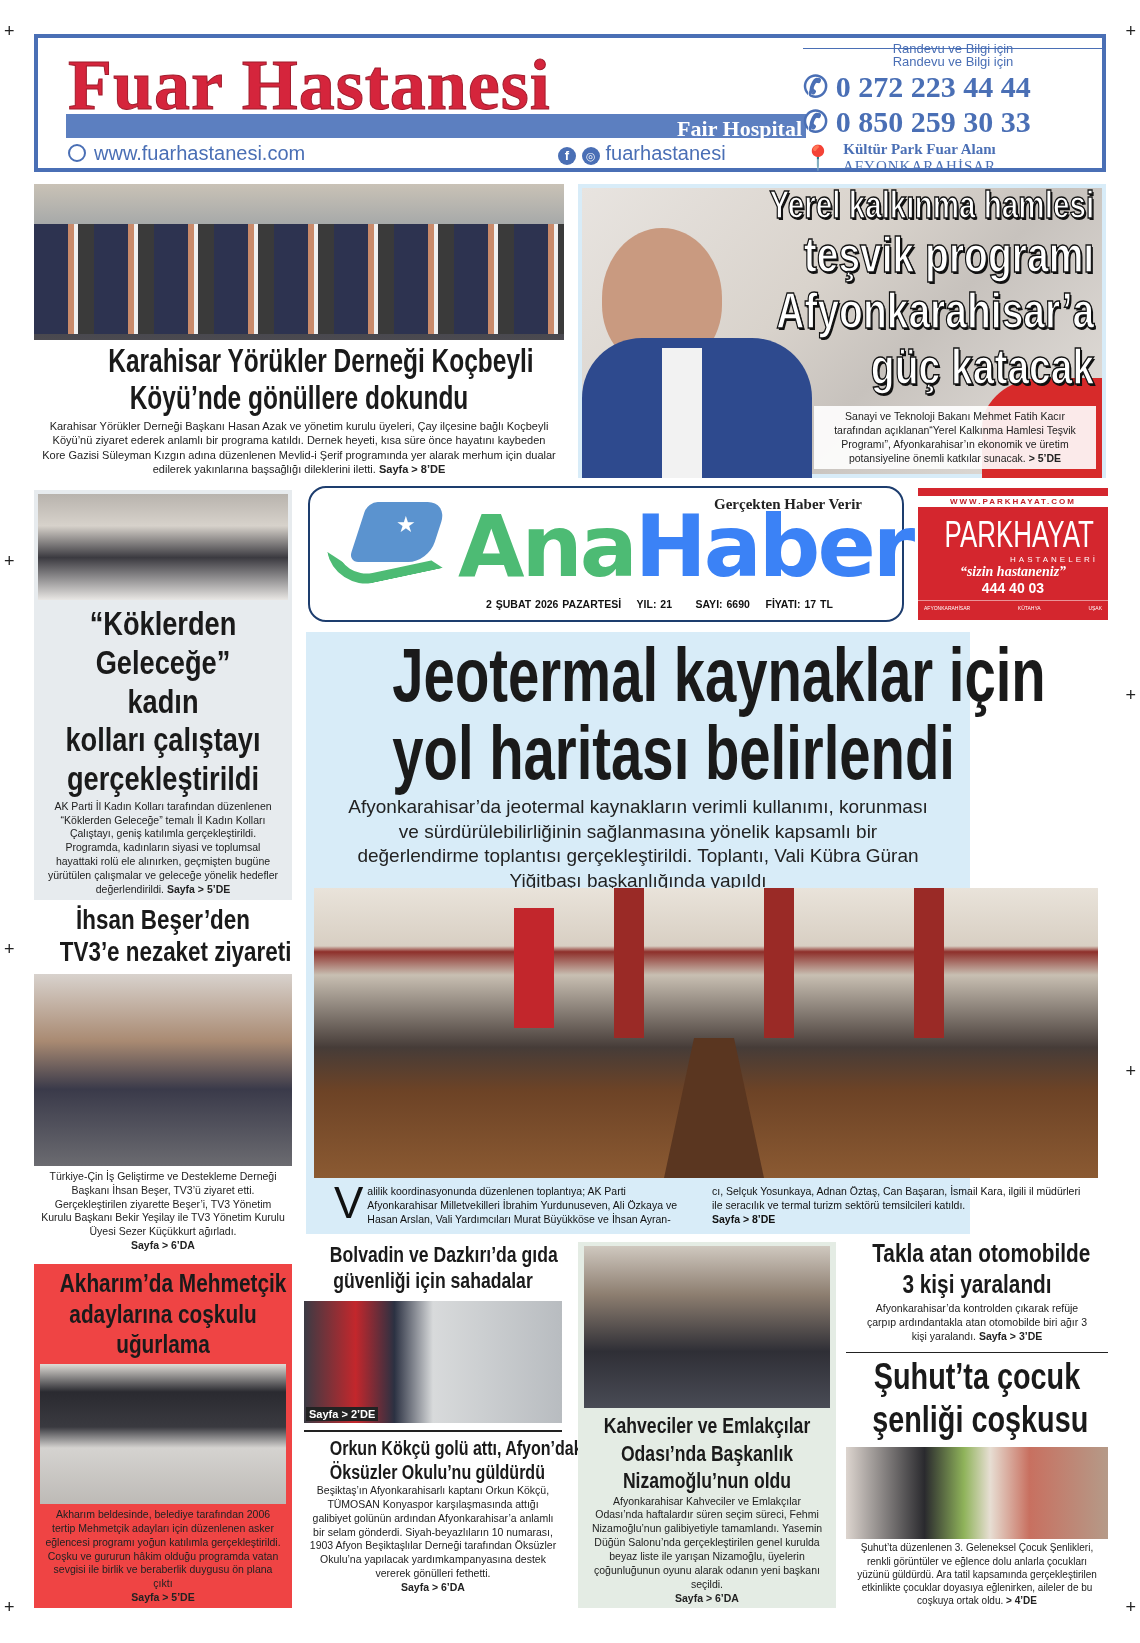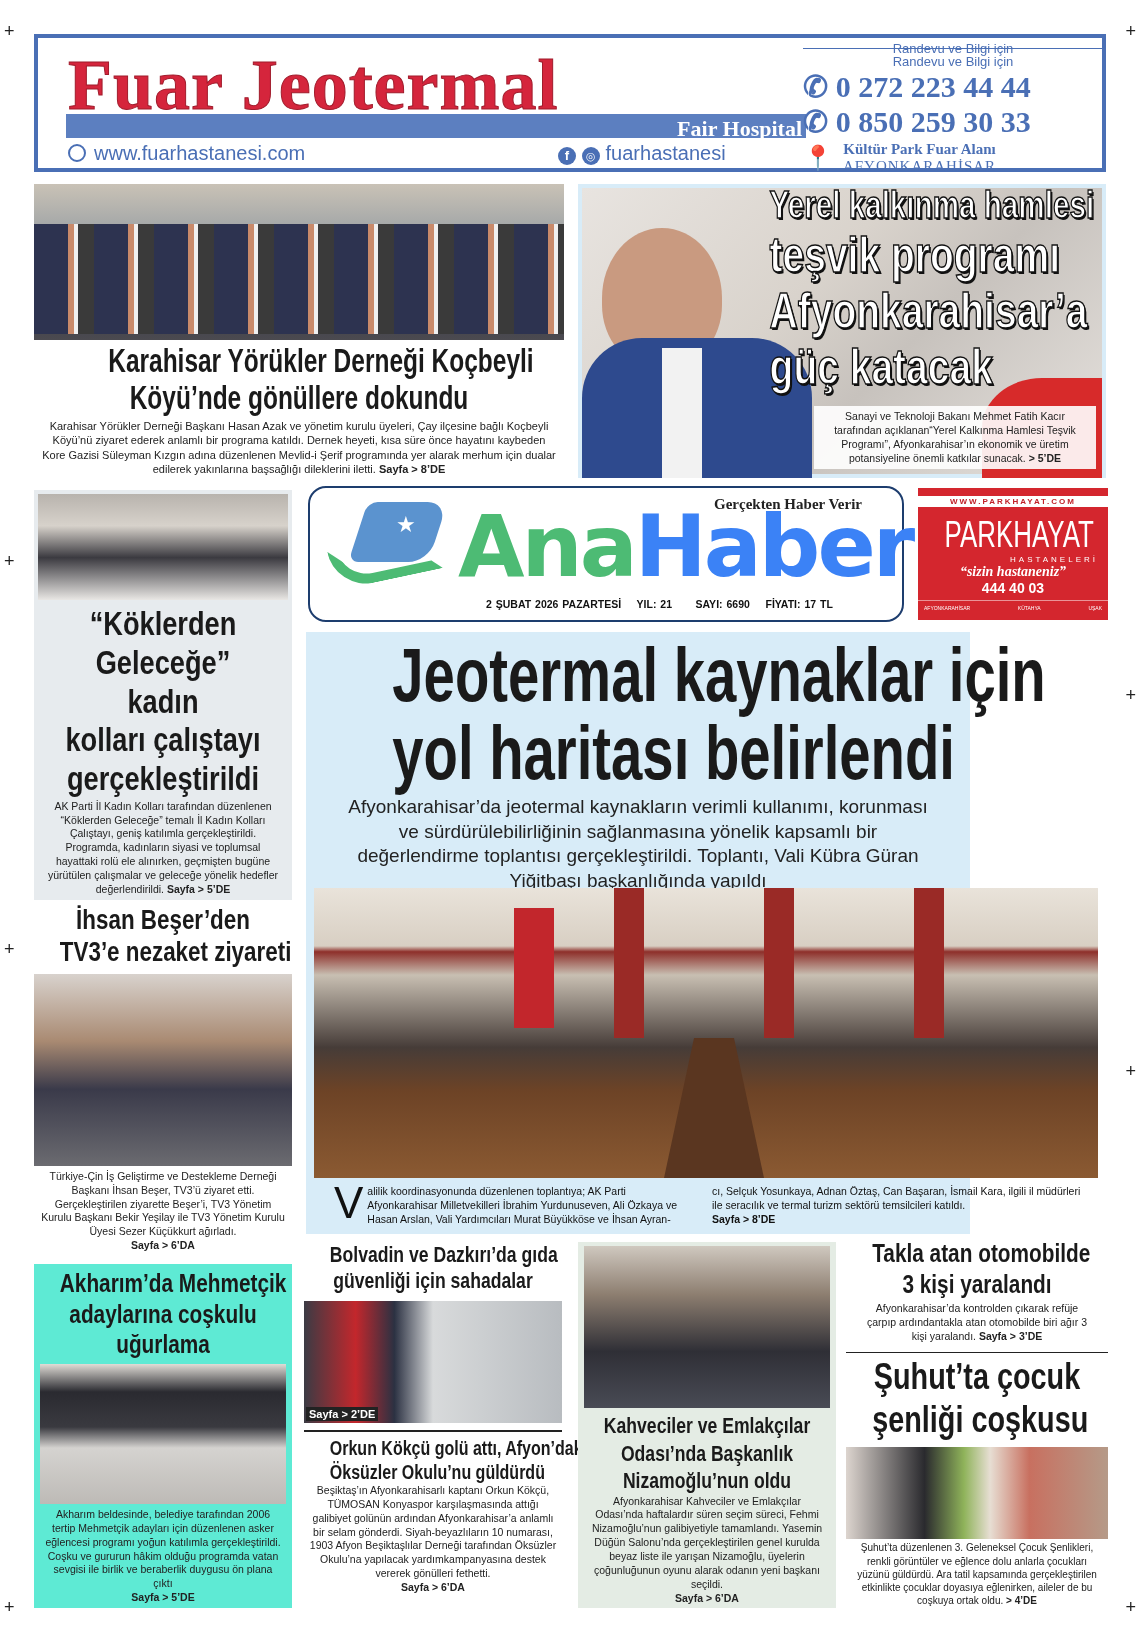--- a/index.html
+++ b/index.html
@@ -19,37 +19,37 @@
 #ad .soc{left:520px;top:104px;font-size:20px;color:#4a6fb5}
 #ad .right{left:765px;top:4px;width:300px;color:#4a6fb5}
 .phone{font-family:"Liberation Serif",serif;font-weight:bold;font-size:30px;color:#4a6fb5;white-space:nowrap}
 
 #mast{left:308px;top:486px;width:596px;height:136px;border:2px solid #1d3d6e;border-radius:18px;background:#fff}
 .ana{font-family:"DejaVu Sans",sans-serif;font-weight:bold;font-size:86px;letter-spacing:-3px}
 
 #park{left:918px;top:488px;width:190px;height:132px;background:#d4262e;color:#fff;text-align:center}
 .lightblue{background:#d8ecf8}
 .lightgrey{background:#e7ebee}
-.peach{background:#5eead4}
+.peach{background:#ef4444}
 .sage{background:#e4ece4}
 </style>
 </head>
 <body>
 
 <div class="cross" style="left:4px;top:22px">+</div>
 <div class="cross" style="right:4px;top:22px">+</div>
 <div class="cross" style="left:4px;top:552px">+</div>
 <div class="cross" style="right:4px;top:686px">+</div>
 <div class="cross" style="left:4px;top:940px">+</div>
 <div class="cross" style="right:4px;top:1062px">+</div>
 <div class="cross" style="left:4px;top:1598px">+</div>
 <div class="cross" style="right:4px;top:1598px">+</div>
 
 <div id="ad" class="abs">
-  <div class="abs title">Fuar Jeotermal</div>
+  <div class="abs title">Fuar Hastanesi</div>
   <div class="abs bar"></div>
   <div class="abs fh">Fair Hospital</div>
   <div class="abs web">
     <span style="display:inline-block;width:18px;height:18px;border:2px solid #4a6fb5;border-radius:50%;vertical-align:-2px;margin-right:8px"></span><span>www.fuarhastanesi.com</span>
   </div>
   <div class="abs soc">
     <span style="display:inline-block;width:18px;height:18px;border-radius:50%;background:#4a6fb5;color:#fff;font-size:13px;text-align:center;line-height:18px;font-weight:bold">f</span>
     <span style="display:inline-block;width:18px;height:18px;border-radius:50%;background:#4a6fb5;color:#fff;font-size:11px;text-align:center;line-height:18px;margin-right:6px">◎</span><span>fuarhastanesi</span>
   </div>
   <div class="abs right">
@@ -81,21 +81,21 @@
   </div>
 </div>
 
 <div class="photo lightblue" style="left:578px;top:184px;width:528px;height:294px;padding:4px">
   <div style="position:absolute;left:4px;top:4px;right:4px;bottom:4px;background:linear-gradient(135deg,#e8e4e0 0%,#d9d3cc 40%,#c7c2bd 60%,#e6e2de 100%)">
     <div style="position:absolute;left:20px;top:40px;width:120px;height:140px;border-radius:50% 50% 45% 45%;background:#c99a80"></div>
     <div style="position:absolute;left:0;top:150px;width:230px;height:140px;background:#2e4a8e;border-radius:60px 60px 0 0"></div>
     <div style="position:absolute;left:80px;top:160px;width:40px;height:130px;background:#f2f2f2"></div>
     <div style="position:absolute;right:0;top:190px;width:120px;height:100px;background:#d72a2a;border-radius:50% 0 0 0"></div>
   </div>
-  <div style="position:absolute;right:12px;top:0;text-align:left">
+  <div style="position:absolute;right:12px;top:0;text-align:right">
     <div style="font-weight:bold;font-size:38px;color:#fff;-webkit-text-stroke:1.5px #111;text-shadow:2px 2px 0 #111;transform:scaleX(.78);transform-origin:right;line-height:1.12;white-space:nowrap">Yerel kalkınma hamlesi</div>
     <div style="font-weight:bold;font-size:50px;color:#fff;-webkit-text-stroke:1.5px #111;text-shadow:2px 2px 0 #111;transform:scaleX(.78);transform-origin:right;line-height:1.12;white-space:nowrap">teşvik programı</div>
     <div style="font-weight:bold;font-size:50px;color:#fff;-webkit-text-stroke:1.5px #111;text-shadow:2px 2px 0 #111;transform:scaleX(.78);transform-origin:right;line-height:1.12;white-space:nowrap">Afyonkarahisar’a</div>
     <div style="font-weight:bold;font-size:50px;color:#fff;-webkit-text-stroke:1.5px #111;text-shadow:2px 2px 0 #111;transform:scaleX(.78);transform-origin:right;line-height:1.12;white-space:nowrap">güç katacak</div>
   </div>
   <div class="body" style="position:absolute;right:10px;top:222px;width:282px;background:rgba(255,255,255,.9);padding:4px 6px;font-size:10.5px">
     <span>Sanayi ve Teknoloji Bakanı Mehmet Fatih Kacır tarafından açıklanan“Yerel Kalkınma Hamlesi Teşvik Programı”, Afyonkarahisar’ın ekonomik ve üretim potansiyeline önemli katkılar sunacak.</span>
     <b>&gt; 5’DE</b>
   </div>
 </div>

